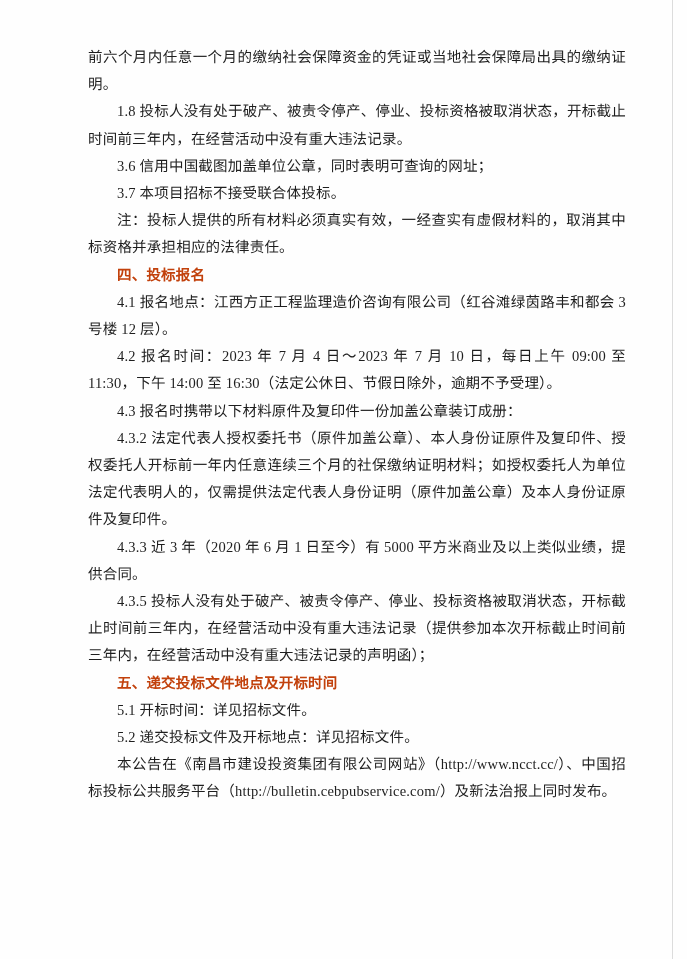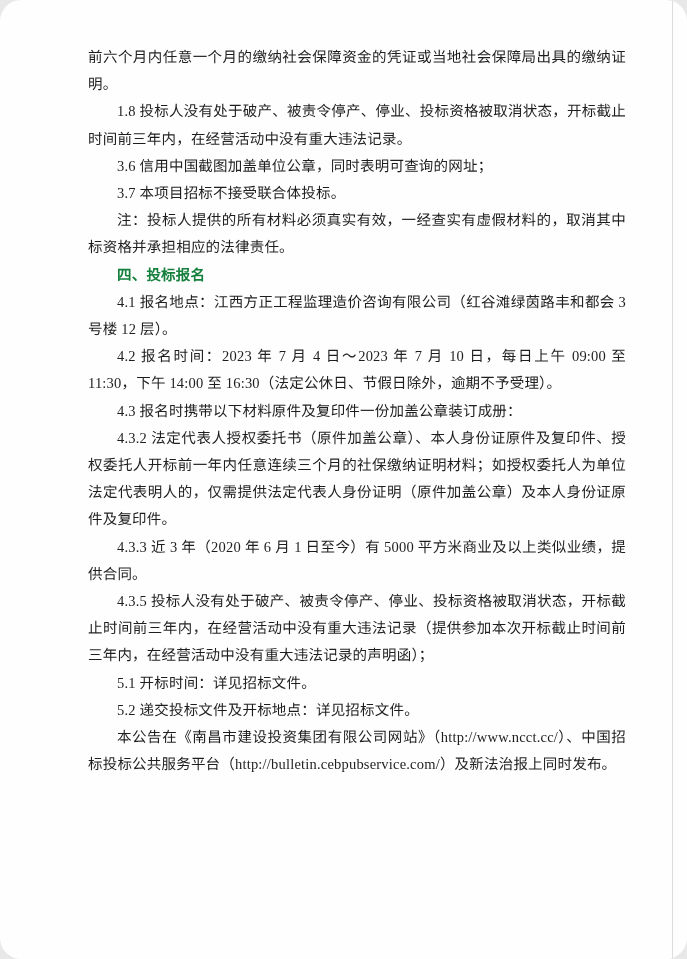--- a/index.html
+++ b/index.html
@@ -8,21 +8,20 @@
     background: #e8e8e8;
   }
   .page {
     position: relative;
     width: 687px;
     height: 959px;
     margin: 0 auto;
     background: #fefefe;
     overflow: hidden;
     font-family: "Liberation Serif", "DejaVu Serif", serif;
-    border-radius: 21px;
   }
   .scan-edge {
     position: absolute;
     top: 0;
     bottom: 0;
     left: 672px;
     width: 1px;
     background: #dcdcdc;
   }
   .doc-body {
@@ -42,38 +41,39 @@
   }
   .para {
     text-indent: 2em;
   }
   .para-continuation {
     text-indent: 0;
   }
   .heading {
     text-indent: 2em;
     font-weight: bold;
-    color: #15803d;
+    color: #c2410c;
   }
 </style>
 </head>
 <body>
 
 <div class="page" style="background: rgb(254, 254, 254);">
   <div class="doc-body" style="color: rgb(30, 30, 30);">
       <p class="para-continuation">前六个月内任意一个月的缴纳社会保障资金的凭证或当地社会保障局出具的缴纳证明。</p>
       <p class="para">1.8 投标人没有处于破产、被责令停产、停业、投标资格被取消状态，开标截止时间前三年内，在经营活动中没有重大违法记录。</p>
       <p class="para">3.6 信用中国截图加盖单位公章，同时表明可查询的网址；</p>
       <p class="para">3.7 本项目招标不接受联合体投标。</p>
       <p class="para">注：投标人提供的所有材料必须真实有效，一经查实有虚假材料的，取消其中标资格并承担相应的法律责任。</p>
       <p class="heading">四、投标报名</p>
       <p class="para">4.1 报名地点：江西方正工程监理造价咨询有限公司（红谷滩绿茵路丰和都会 3 号楼 12 层）。</p>
       <p class="para">4.2 报名时间：2023 年 7 月 4 日～2023 年 7 月 10 日，每日上午 09:00 至 11:30，下午 14:00 至 16:30（法定公休日、节假日除外，逾期不予受理）。</p>
       <p class="para">4.3 报名时携带以下材料原件及复印件一份加盖公章装订成册：</p>
       <p class="para">4.3.2 法定代表人授权委托书（原件加盖公章）、本人身份证原件及复印件、授权委托人开标前一年内任意连续三个月的社保缴纳证明材料；如授权委托人为单位法定代表明人的，仅需提供法定代表人身份证明（原件加盖公章）及本人身份证原件及复印件。</p>
       <p class="para">4.3.3 近 3 年（2020 年 6 月 1 日至今）有 5000 平方米商业及以上类似业绩，提供合同。</p>
       <p class="para">4.3.5 投标人没有处于破产、被责令停产、停业、投标资格被取消状态，开标截止时间前三年内，在经营活动中没有重大违法记录（提供参加本次开标截止时间前三年内，在经营活动中没有重大违法记录的声明函）；</p>
+      <p class="heading">五、递交投标文件地点及开标时间</p>
       <p class="para">5.1 开标时间：详见招标文件。</p>
       <p class="para">5.2 递交投标文件及开标地点：详见招标文件。</p>
       <p class="para">本公告在《南昌市建设投资集团有限公司网站》（http://www.ncct.cc/）、中国招标投标公共服务平台（http://bulletin.cebpubservice.com/）及新法治报上同时发布。</p>
     </div>
   <div class="scan-edge" style="background: rgb(220, 220, 220);"></div>
 </div>
 
 </body></html>

